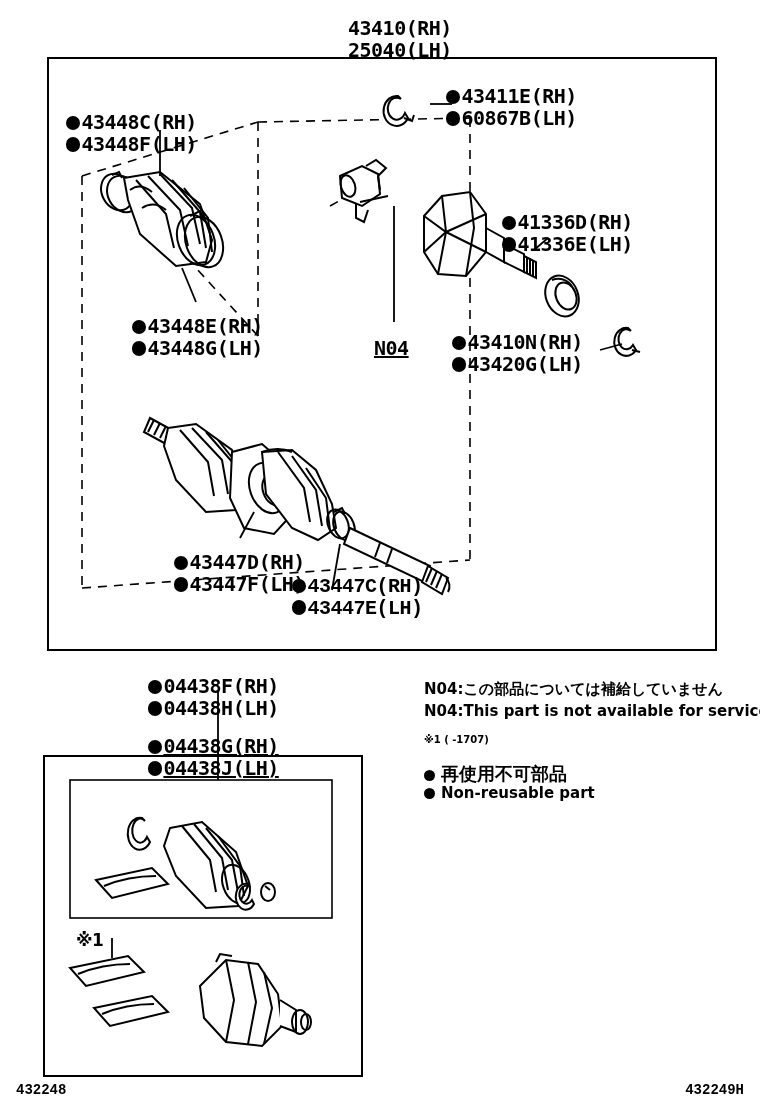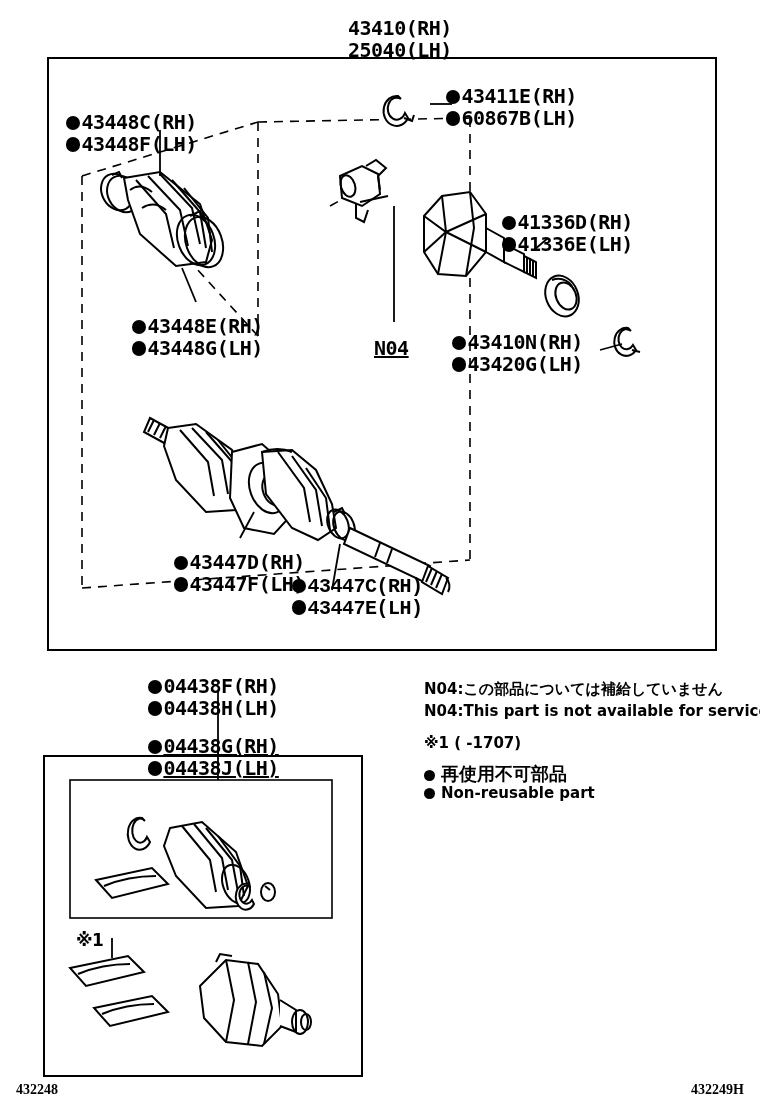--- a/index.html
+++ b/index.html
@@ -5,21 +5,21 @@
   html,body{margin:0;padding:0;background:#fff;}
   body{width:760px;height:1112px;position:relative;overflow:hidden;
        font-family:"DejaVu Sans","Liberation Sans",sans-serif;color:#000;}
   .lbl{position:absolute;white-space:nowrap;font-weight:bold;letter-spacing:-0.5px;}
   .lbl .ln{display:block;line-height:1.08;}
   .bullet{display:inline-block;width:.72em;height:.72em;background:#000;border-radius:50%;
           vertical-align:baseline;margin-right:1px;position:relative;top:1px;}
   .code{font-family:"DejaVu Sans Mono","Liberation Mono",monospace;font-weight:bold;font-size:20px;margin-top:8px;}
   .legend{position:absolute;font-weight:bold;white-space:nowrap;}
   .foot{position:absolute;bottom:14px;font-size:14px;font-weight:bold;
-        font-family:Liberation Serif, serif;}
+        font-family:Liberation Mono, monospace;}
   svg{position:absolute;left:0;top:0;pointer-events:none;}
   .art{position:absolute;left:0;top:0;}
 </style>
 </head>
 <body>
 
 <svg class="art" width="760" height="1112" viewBox="0 0 760 1112">
   <g fill="none" stroke="#000" stroke-width="2">
 
     <rect x="48" y="58" width="668" height="592"></rect>
@@ -241,21 +241,21 @@
 
 <div class="lbl code" style="left:148px;top:728px;text-decoration:underline;">
   <span class="ln"><i class="bullet"></i><span>04438G(RH)</span></span>
   <span class="ln"><i class="bullet"></i><span>04438J(LH)</span></span>
 </div>
 
 <div class="lbl" style="left:76px;top:930px;font-size:17px;">※1</div>
 
 <div class="legend" style="left:424px;top:680px;font-size:15px;">N04:この部品については補給していません</div>
 <div class="legend" style="left:424px;top:702px;font-size:15px;">N04:This part is not available for service</div>
-<div class="legend" style="left:424px;top:734px;font-size:15px;">※1 (      -1707)</div>
+<div class="legend" style="left:424px;top:734px;font-size:10px;">※1 (      -1707)</div>
 
 <div class="legend" style="left:424px;top:762px;font-size:18px;">
   <i class="bullet" style="width:11px;height:11px;margin-right:6px;"></i><span>再使用不可部品</span>
 </div>
 <div class="legend" style="left:424px;top:784px;font-size:15px;">
   <i class="bullet" style="width:11px;height:11px;margin-right:6px;"></i><span>Non-reusable part</span>
 </div>
 
 <div class="foot" style="left:16px;">432248</div>
 <div class="foot" style="right:16px;">432249H</div>

